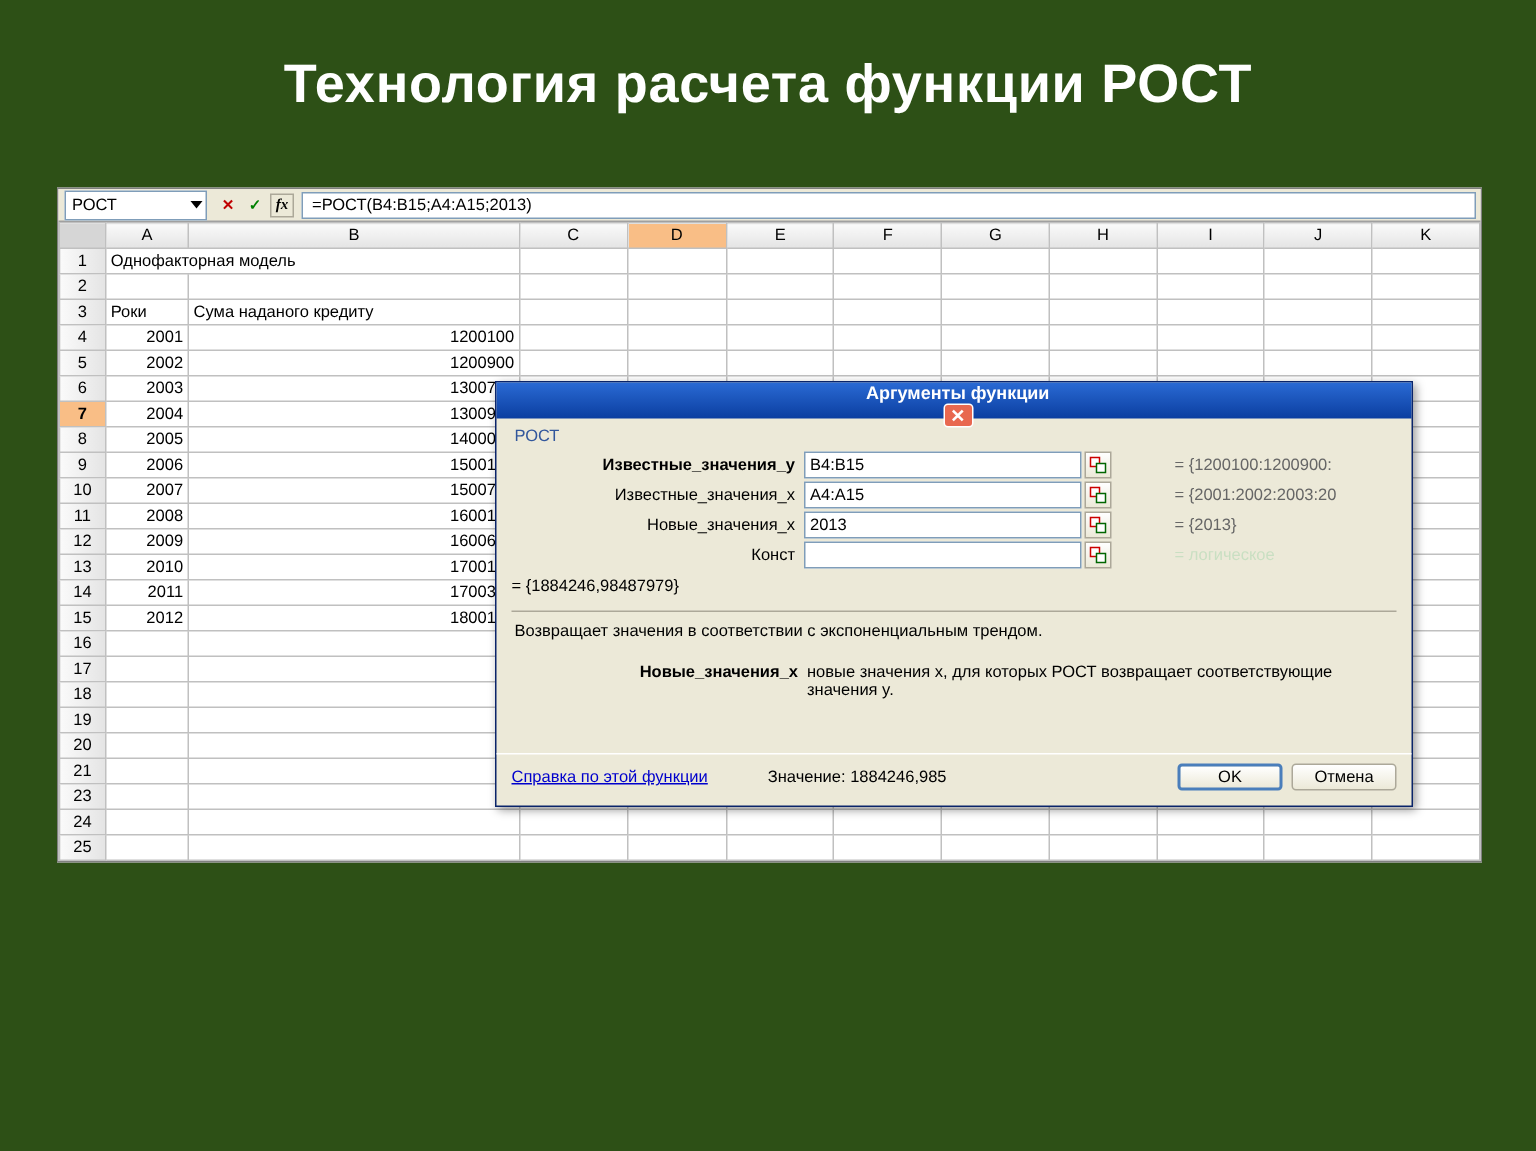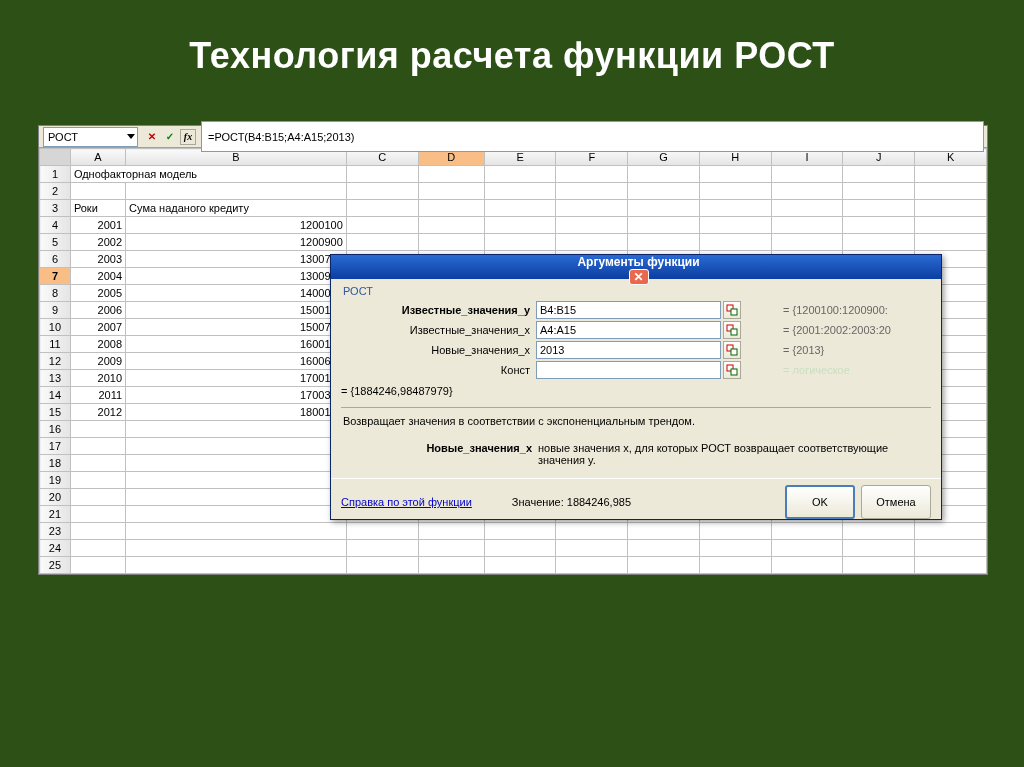--- a/index.html
+++ b/index.html
@@ -45,21 +45,21 @@
     padding: 0 2px 0 4px;
     color: #000;
   }
   .name-box .dd { width:0;height:0;border-left:4px solid transparent;border-right:4px solid transparent;border-top:5px solid #000; }
   .fx-btns { display:flex; align-items:center; gap:2px; padding:0 2px;}
   .fx-btn { width:16px;height:16px;display:flex;align-items:center;justify-content:center;font-weight:bold;font-size:10px;border:1px solid transparent;}
   .fx-cancel { color:#c00000;}
   .fx-enter { color:#008000;}
   .fx-fx { background:#ece9d8;border:1px solid #aca899;font-style:italic;font-family:'Times New Roman';}
   .formula-text {
-    flex:1; padding-left:6px; color:#000; background:#fff; height:31px; border:1px solid #7f9db9; margin:4px 3px;
+    flex:1; padding-left:6px; color:#000; background:#fff; height:18px; border:1px solid #7f9db9; margin:4px 3px;
     display:flex; align-items:center;
   }
 
   .grid { width:100%; border-collapse:collapse; table-layout:fixed; }
   .grid th, .grid td {
     border: 1px solid #c0c0c0;
     height: 17px;
     padding: 0 3px;
     background:#fff;
     font-size: 11px;
@@ -134,28 +134,29 @@
   .ref-btn svg{width:12px;height:12px}
   .arg-result { padding-left:6px; color:#666;margin-left:36px; }
   .arg-result.dim { color:#c9dfc2; }
   .calc-result { padding:4px 20px 6px 0; }
   .desc { padding:2px 2px 6px 2px; color:#000; line-height:1.3;}
   .arg-help { display:flex; padding:8px 2px 8px 2px; }
   .arg-help .hl{width:195px;text-align:right;font-weight:bold;padding-right:6px;}
   .arg-help .ht{flex:1;}
   .dlg-bottom {
     display:flex; align-items:center; justify-content:space-between;
-    padding:6px 10px 0 10px;
+    padding:6px 10px 10px 10px;
     border-top:1px solid #fff;
+    margin-top:24px;
   }
   .help-link { color:#0000cc; text-decoration:underline; cursor:pointer;}
   .val-text { margin-left:40px; }
   .dlg-btns { display:flex; gap:6px; }
   .dlg-btn {
-    min-width:70px; height:34px;
+    min-width:70px; height:18px;
     border:1px solid #aca899;
     background:linear-gradient(#fff,#ece9d8);
     border-radius:3px;
     font-size:11px;
     padding:0 8px;
   }
   .dlg-btn.primary { border:2px solid #4a7ebb; }
   hr.sep{border:none;border-top:1px solid #aca899;margin:4px 0;}
 </style>
 </head>

